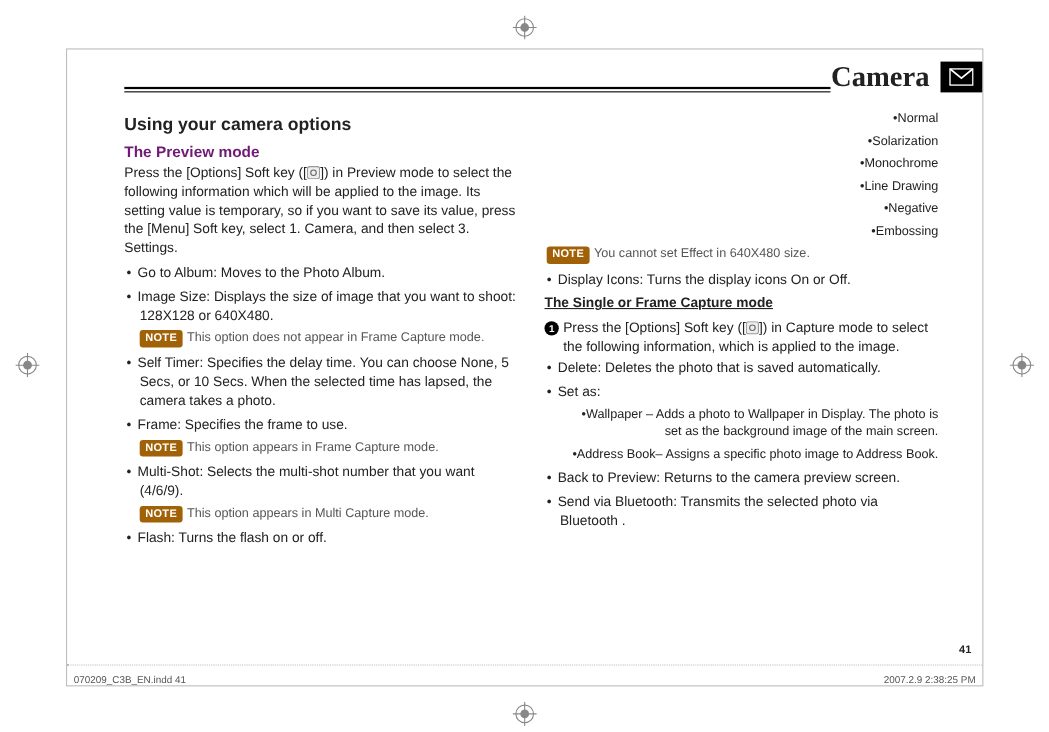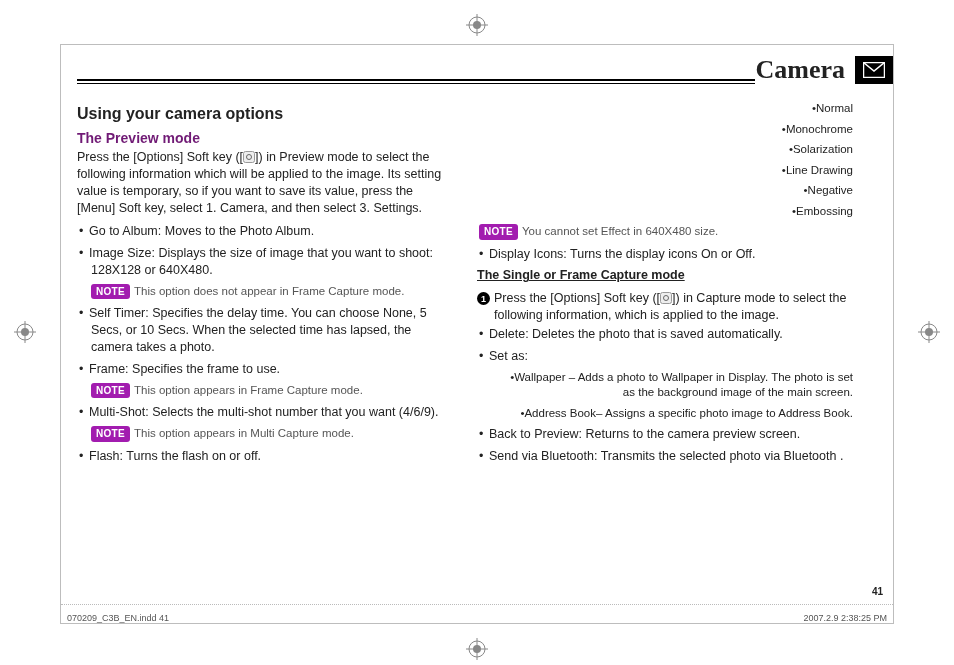--- a/index.html
+++ b/index.html
@@ -25,21 +25,21 @@
   .reg-right  { left: 918px; top: 321px; }
 
   .page {
     position: absolute;
     left: 60px;
     top: 44px;
     width: 834px;
     height: 580px;
     box-sizing: border-box;
     border: 1px solid #bdbdbd;
-    padding: 10px 40px 0 16px;
+    padding: 10px 40px 0 52px;
   }
 
   .header {
     position: relative;
     height: 36px;
   }
   .header-title {
     position: absolute;
     right: -40px;
     top: 0;
@@ -101,21 +101,21 @@
     content: "•";
     display: inline-block;
     width: 10px;
     margin-left: -12px;
   }
   ul li { margin: 2px 0 5px 0; }
   .sublist { font-size: 11.5px; text-align: right; }
 
   .note {
     display: inline-block;
-    background: #a21caf;
+    background: #a16207;
     color: #fff;
     font-weight: bold;
     font-size: 10px;
     padding: 1px 5px;
     border-radius: 3px;
     margin-right: 4px;
     letter-spacing: 0.3px;
   }
   .note-line { color:#555; font-size: 11.5px; margin: 2px 0 6px 0; }
   .note-line.indent { margin-left: 14px; }
@@ -244,22 +244,22 @@
       </ul>
       <div class="note-line indent"><span class="note">NOTE</span><span>This option appears in Multi Capture mode.</span></div>
       <ul>
         <li>Flash: Turns the flash on or off.</li>
       </ul>
     </div>
 
     <div class="col">
       <ul class="sublist" style="margin-left:14px;">
         <li>Normal</li>
+        <li>Solarization</li>
         <li>Monochrome</li>
-        <li>Solarization</li>
         <li>Line Drawing</li>
         <li>Negative</li>
         <li>Embossing</li>
       </ul>
       <div class="note-line" style="margin-left:2px;"><span class="note">NOTE</span><span>You cannot set Effect in 640X480 size.</span></div>
       <ul>
         <li>Display Icons: Turns the display icons On or Off.</li>
       </ul>
       <p class="bold">The Single or Frame Capture mode</p>
 

